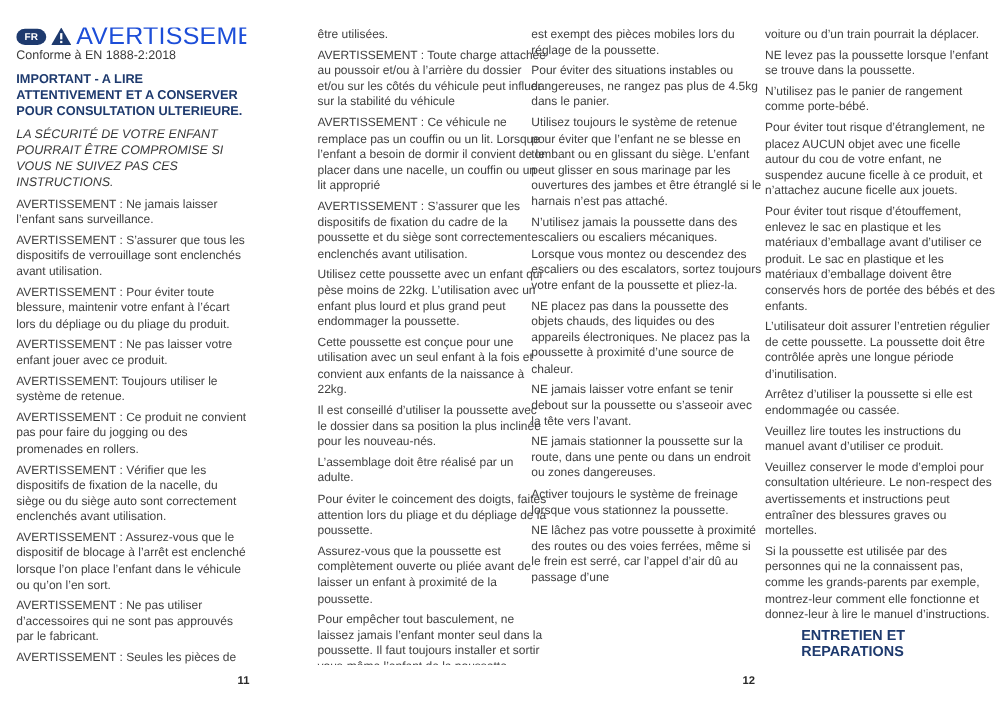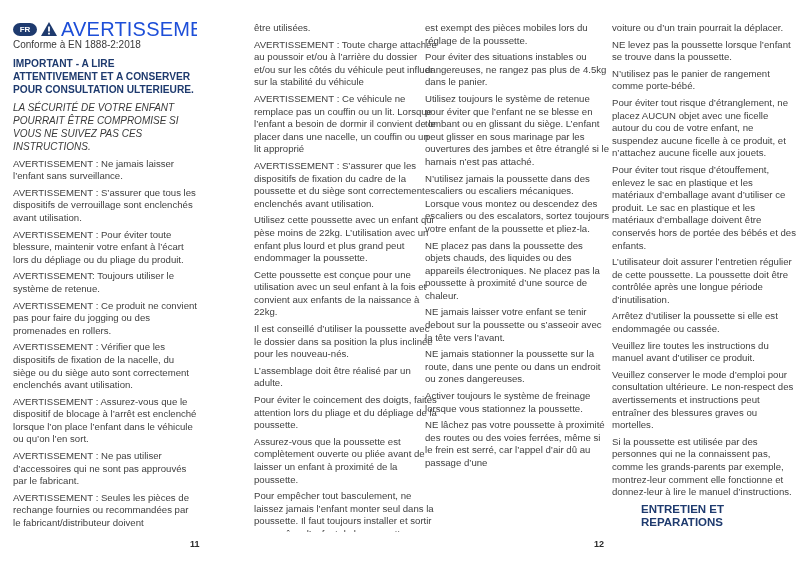--- a/index.html
+++ b/index.html
@@ -108,20 +108,21 @@
       </svg>
       <span class="warn-title">AVERTISSEMENT</span>
     </div>
     <p class="conformity">Conforme à EN 1888-2:2018</p>
     <p class="important-notice">IMPORTANT - A LIRE ATTENTIVEMENT ET A CONSERVER POUR CONSULTATION ULTERIEURE.</p>
     <p class="safety-notice">LA SÉCURITÉ DE VOTRE ENFANT POURRAIT ÊTRE COMPROMISE SI VOUS NE SUIVEZ PAS CES INSTRUCTIONS.</p>
     <div>
         <p class="para">AVERTISSEMENT : Ne jamais laisser l’enfant sans surveillance.</p>
         <p class="para">AVERTISSEMENT : S’assurer que tous les dispositifs de verrouillage sont enclenchés avant utilisation.</p>
         <p class="para">AVERTISSEMENT : Pour éviter toute blessure, maintenir votre enfant à l’écart lors du dépliage ou du pliage du produit.</p>
+        <p class="para">AVERTISSEMENT : Ne pas laisser votre enfant jouer avec ce produit.</p>
         <p class="para">AVERTISSEMENT: Toujours utiliser le système de retenue.</p>
         <p class="para">AVERTISSEMENT : Ce produit ne convient pas pour faire du jogging ou des promenades en rollers.</p>
         <p class="para">AVERTISSEMENT : Vérifier que les dispositifs de fixation de la nacelle, du siège ou du siège auto sont correctement enclenchés avant utilisation.</p>
         <p class="para">AVERTISSEMENT : Assurez-vous que le dispositif de blocage à l’arrêt est enclenché lorsque l’on place l’enfant dans le véhicule ou qu’on l’en sort.</p>
         <p class="para">AVERTISSEMENT : Ne pas utiliser d’accessoires qui ne sont pas approuvés par le fabricant.</p>
         <p class="para">AVERTISSEMENT : Seules les pièces de rechange fournies ou recommandées par le fabricant/distributeur doivent</p>
       </div>
   </div>
 
   <div class="col" id="col2">

